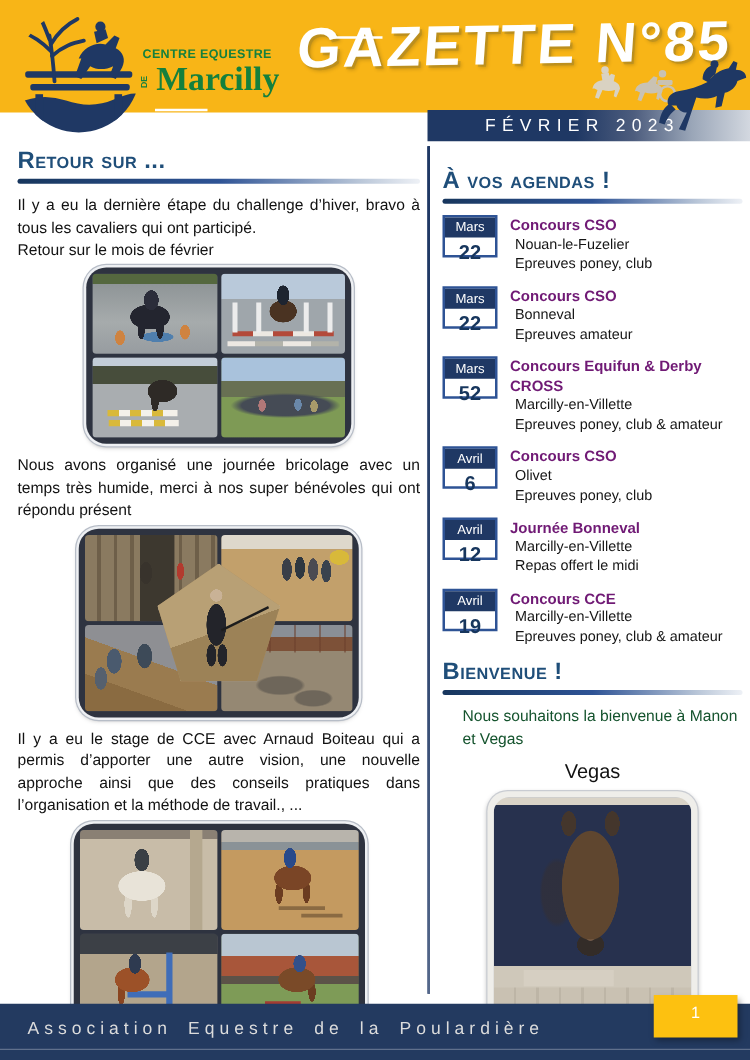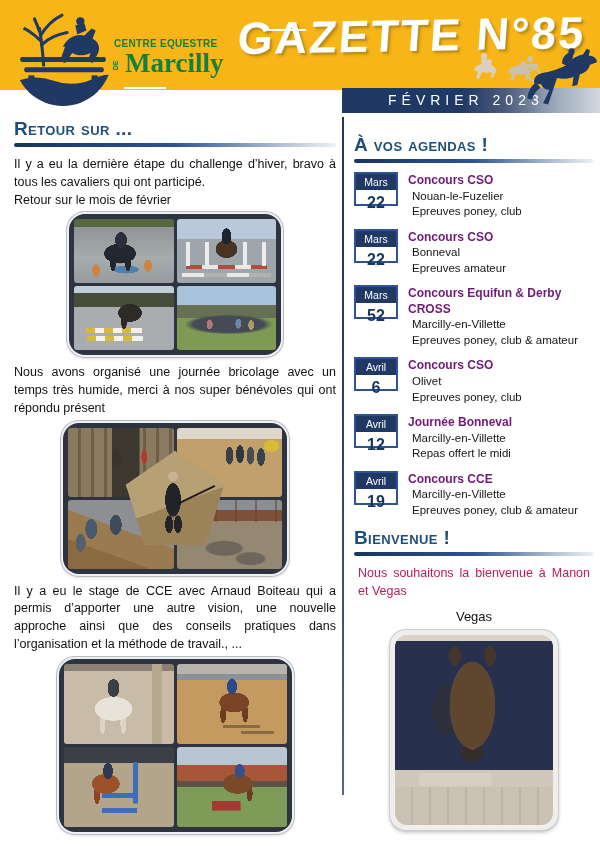--- a/index.html
+++ b/index.html
@@ -180,23 +180,23 @@
   .right { position:absolute; left:354px; top:134px; width:240px; }
   .agenda-list { margin-top:2px; }
   .agenda-item { display:flex; gap:10px; margin-bottom:9px; }
   .cal { width:44px; height:34px; border:2px solid #2E5395; background:#fff; flex:none; }
   .cal-month { background:#1F3864; color:#fff; font-size:10.5px; text-align:center;
                height:16px; line-height:16px; }
   .cal-day { color:#17365D; font-weight:bold; font-size:16px; text-align:center; line-height:26px; }
   .evt { padding-top:1px; }
   .evt-title { font-weight:bold; font-size:12px; color:#701a75; line-height:1.3; }
   .evt-line { font-size:11.5px; color:#151515; margin-left:4px; line-height:1.35; }
-  .welcome-text { font-size:12.5px; line-height:1.42; color:#be185d; text-align:justify;
-                  margin:6px 4px 8px 4px; }
-  .vegas-caption { text-align:center; font-size:13px; color:#121212; margin-bottom:6px; }
+  .welcome-text { font-size:12.5px; line-height:1.42; color:#14532d; text-align:justify;
+                  margin:6px 4px 8px 16px; }
+  .vegas-caption { text-align:center; font-size:16px; color:#121212; margin-bottom:6px; }
   .vegas { width:168px; height:200px; border-radius:16px; margin:0 auto; padding:5px;
     background:#efeeea;
     box-shadow:0 0 0 1px #c9ccd2, 0 2px 4px rgba(0,0,0,.3); }
   .vegas-photo { width:100%; height:100%; border-radius:12px;
     background-color:#27314e; background-repeat:no-repeat; background-image:
       radial-gradient(6px 10px at 38% 11%, #44362c 98%, transparent),
       radial-gradient(6px 10px at 60% 11%, #44362c 98%, transparent),
       radial-gradient(23px 44px at 49% 37%, #5f462f 98%, transparent),
       radial-gradient(9px 20px at 49% 50%, #a88268 94%, transparent),
       radial-gradient(11px 9px at 49% 62%, #332c28 98%, transparent),
@@ -411,14 +411,18 @@
     <div class="section-rule"></div>
 
     <p class="welcome-text">Nous souhaitons la bienvenue à Manon et Vegas</p>
     <div class="vegas-caption">Vegas</div>
 
     <div class="vegas">
       <div class="vegas-photo"></div>
     </div>
   </div>
 
+  <div class="footer">
+    <div class="footer-text">Association Equestre de la Poulardière</div>
+    <div class="pagebox">1</div>
+  </div>
 
 </div>
 
 </body></html>

